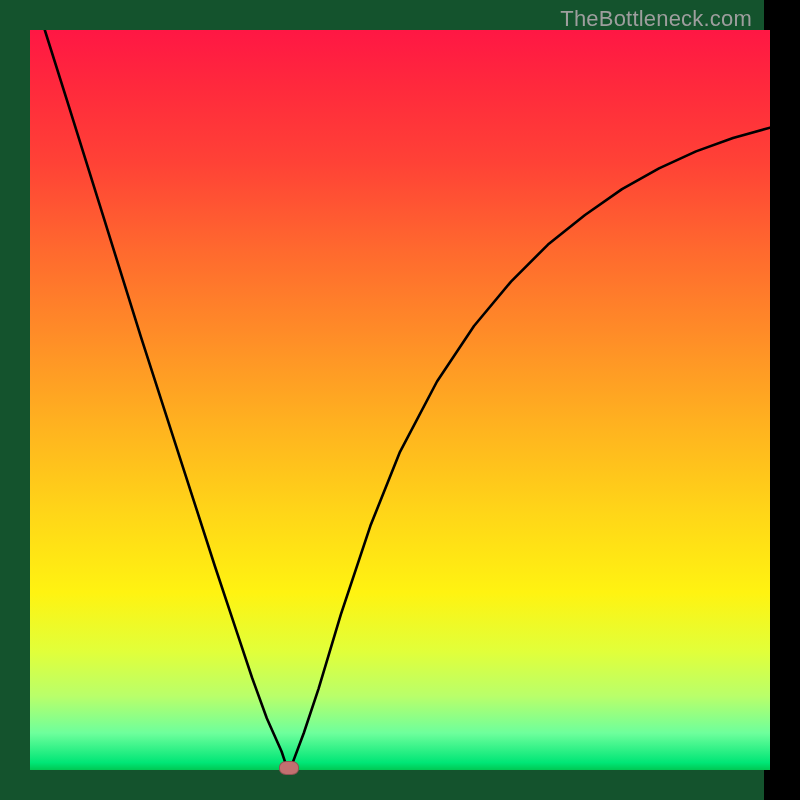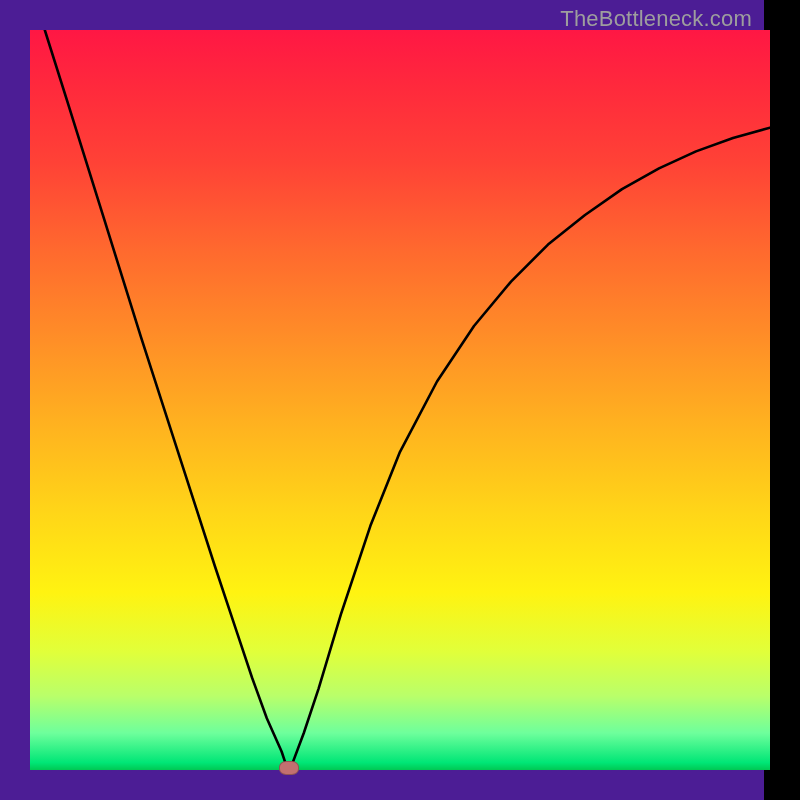--- a/index.html
+++ b/index.html
@@ -8,21 +8,21 @@
     width: 800px;
     height: 800px;
     overflow: hidden;
     background: #000;
     font-family: Arial, Helvetica, sans-serif;
   }
   .frame {
     position: relative;
     width: 764px;
     height: 800px;
-    background: #4c1d95;
+    background: #14532d;
   }
   .plot-area {
     position: absolute;
     left: 30px;
     top: 30px;
     width: 740px;
     height: 740px;
     background: linear-gradient(to bottom,
       #ff1744 0%,
       #ff2a3c 8%,

